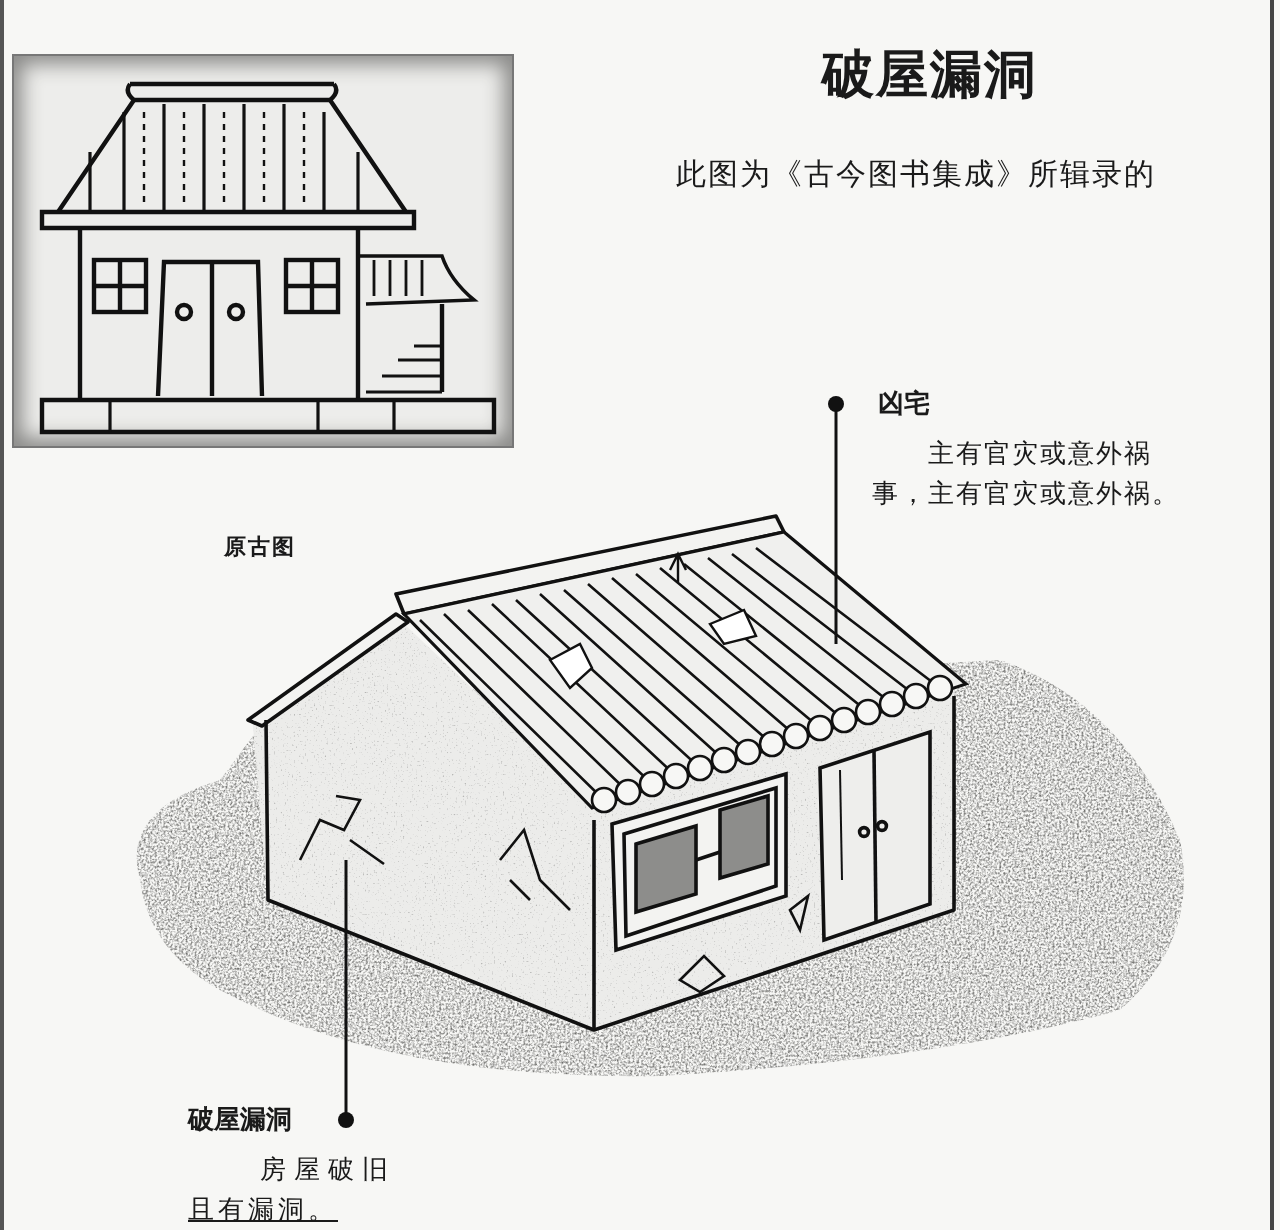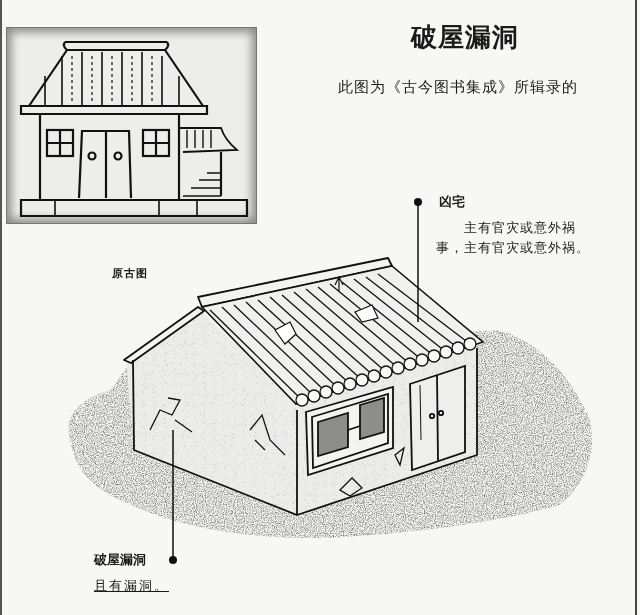--- a/index.html
+++ b/index.html
@@ -182,14 +182,15 @@
 <div class="callout-dot" style="left:414px; top:198px;"></div>
 <div class="callout-title" style="left:439px; top:193px;">凶宅</div>
 <div class="callout-body" style="left:436px; top:218px; width:195px;">
   <p style="padding-left:28px;">主有官灾或意外祸</p>
   <p>事，主有官灾或意外祸。</p>
 </div>
 
 <div class="callout-dot" style="left:169px; top:556px;"></div>
 <div class="callout-title" style="left:94px; top:551px;">破屋漏洞</div>
 <div class="callout-body" style="left:94px; top:576px; width:130px;">
+  <p style="padding-left:36px; letter-spacing:4px;">房屋破旧</p>
   <p style="letter-spacing:2px;text-decoration:underline;">且有漏洞。</p>
 </div>
 
 </body></html>

